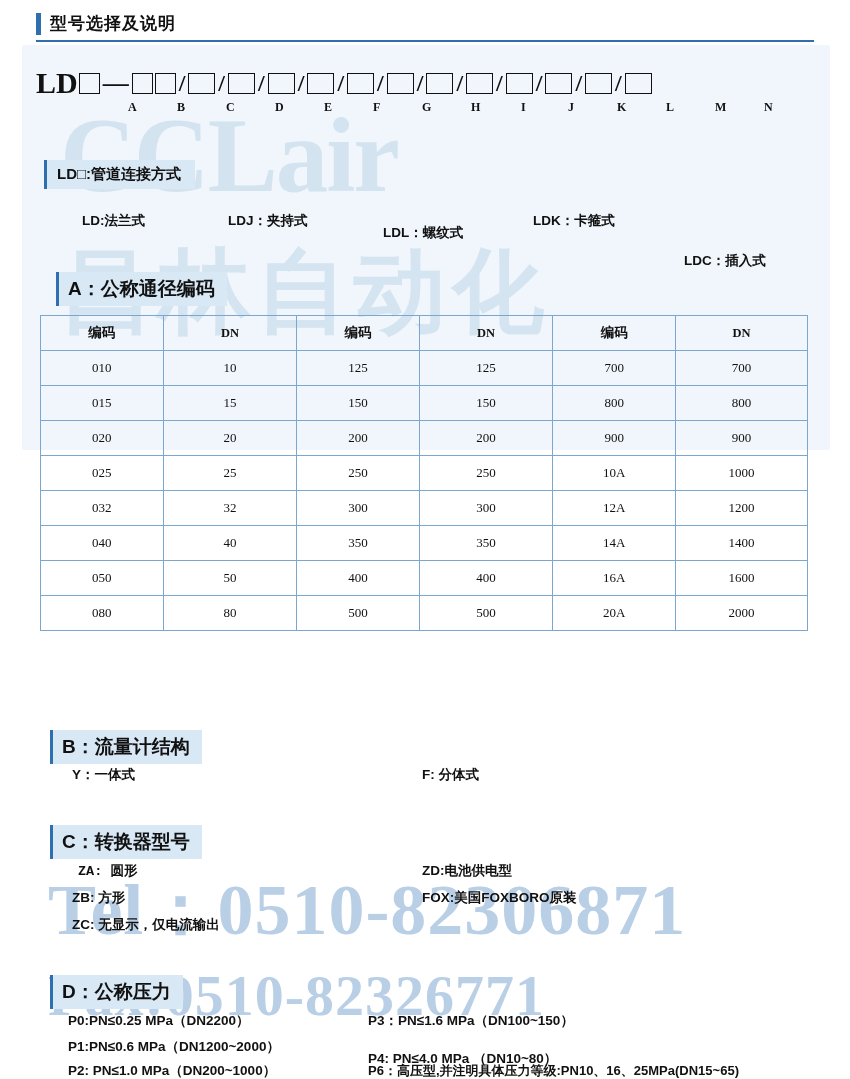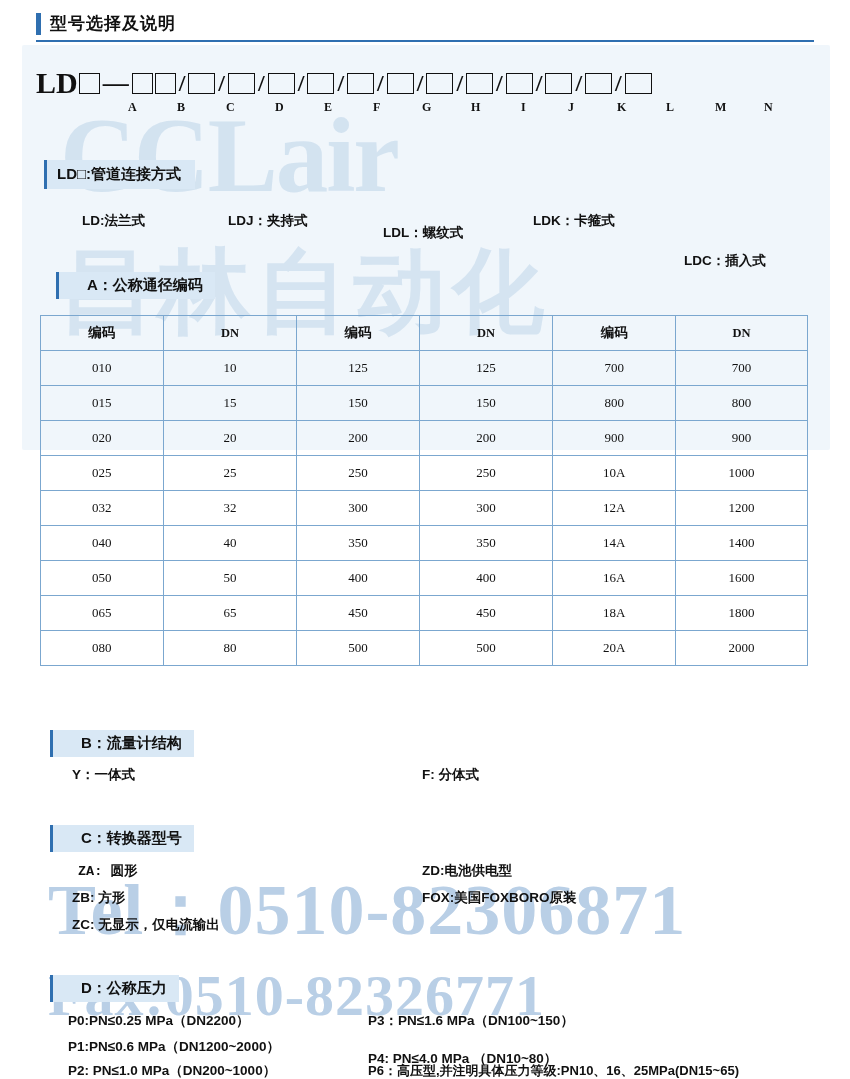--- a/index.html
+++ b/index.html
@@ -90,22 +90,22 @@
     position:absolute;font-size:12px;font-weight:bold;
     font-family:"Liberation Serif","DejaVu Serif",serif;
     color:#111;
   }
 
   
   .sec{
     position:absolute;
     background:#d9e8f5;
     border-left:3px solid #2f6fb0;
-    padding:4px 12px 4px 28px;
-    font-size:15px;font-weight:bold;color:#111;
+    padding:4px 12px 4px 9px;
+    font-size:19px;font-weight:bold;color:#111;
     white-space:nowrap;
   }
   .sec.big{font-size:15px;padding:5px 14px 5px 10px;}
 
   .row-txt{position:absolute;font-size:13.5px;color:#111;white-space:nowrap;}
   .row-txt.b{font-weight:bold;}
 
   
   table.dn{
     position:absolute;left:40px;top:315px;
@@ -276,28 +276,20 @@
         </tr>
         <tr>
           <td>050</td>
           <td>50</td>
           <td>400</td>
           <td>400</td>
           <td>16A</td>
           <td>1600</td>
         </tr>
         <tr>
-          <td>065</td>
-          <td>65</td>
-          <td>450</td>
-          <td>450</td>
-          <td>18A</td>
-          <td>1800</td>
-        </tr>
-        <tr>
           <td>080</td>
           <td>80</td>
           <td>500</td>
           <td>500</td>
           <td>20A</td>
           <td>2000</td>
         </tr>
       </tbody>
     </table>
 

